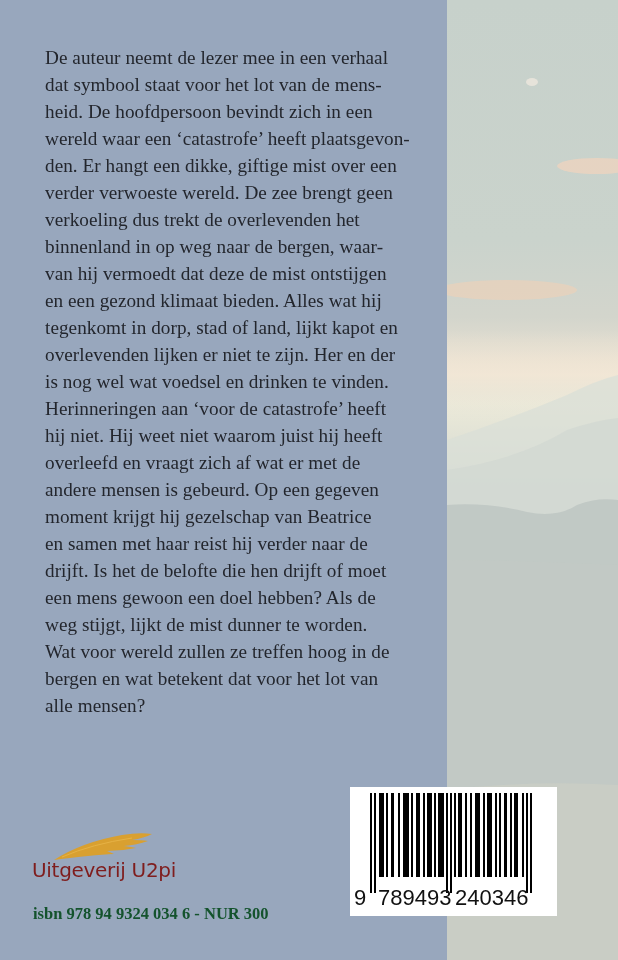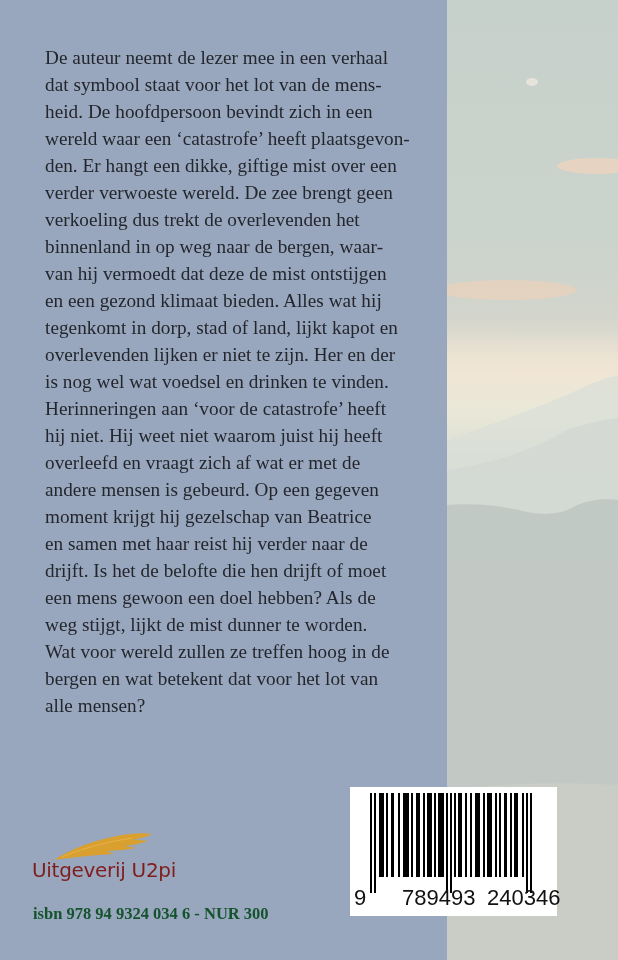--- a/index.html
+++ b/index.html
@@ -140,15 +140,15 @@
       <rect x="149" y="6" width="2" height="84"></rect>
       <rect x="154" y="6" width="3" height="84"></rect>
       <rect x="160" y="6" width="2" height="84"></rect>
       <rect x="164" y="6" width="4" height="84"></rect>
       <rect x="172" y="6" width="2" height="84"></rect>
       <rect x="176" y="6" width="2" height="100"></rect>
       <rect x="180" y="6" width="2" height="100"></rect>
     </g>
   </svg>
   <span class="bc-digit" style="left:4px;">9</span>
-  <span class="bc-digit" style="left:28px;margin-left:24px;">789493</span>
-  <span class="bc-digit" style="left:105px;margin-left:32px;">240346</span>
+  <span class="bc-digit" style="left:28px;">789493</span>
+  <span class="bc-digit" style="left:105px;">240346</span>
 </div>
 
 </body></html>

